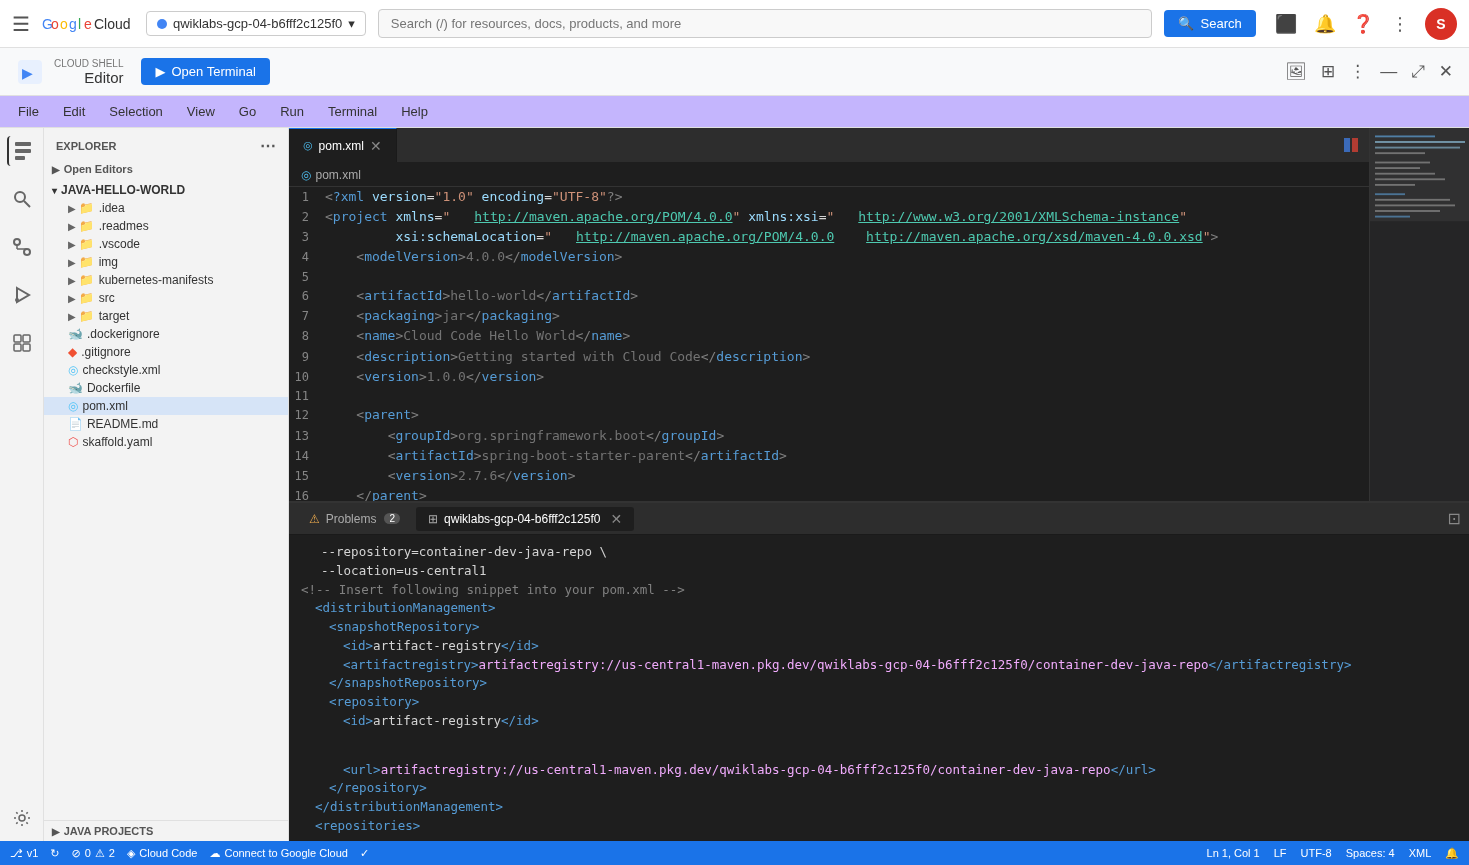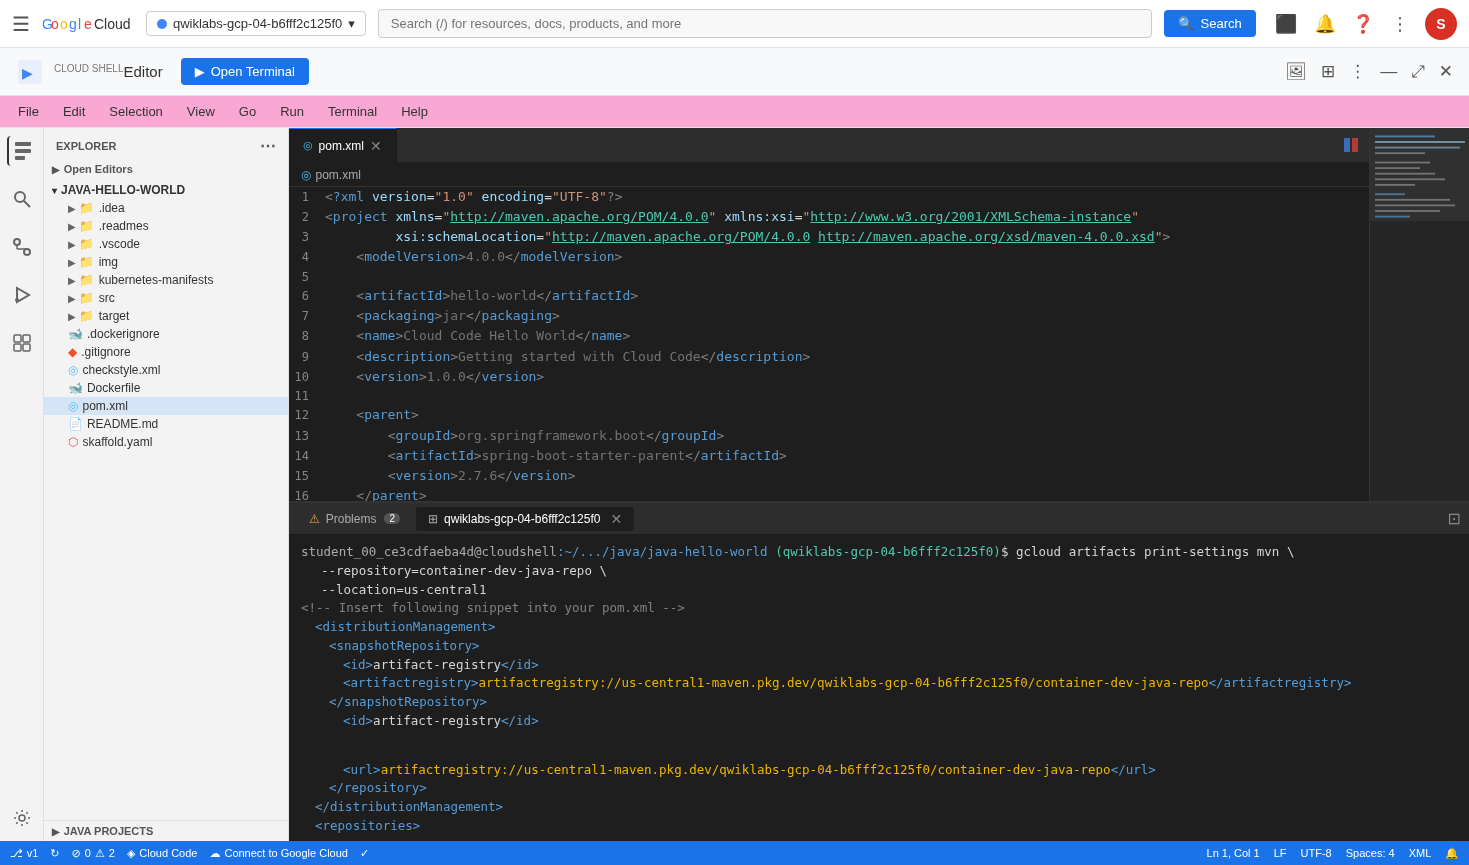--- a/index.html
+++ b/index.html
@@ -42,36 +42,36 @@
     
     .cloud-shell-bar {
       height: 48px;
       background: #f8f9fa;
       border-bottom: 1px solid #e0e0e0;
       display: flex;
       align-items: center;
       padding: 0 16px;
       gap: 10px;
     }
-    .cloud-shell-title-area { display: flex; flex-direction: row; text-align: right; }
+    .cloud-shell-title-area { display: flex; flex-direction: column; text-align: right; }
     .cloud-shell-label { font-size: 10px; color: #777; text-transform: uppercase; }
     .cloud-shell-name { font-size: 15px; font-weight: 500; color: #333; }
     .open-terminal-btn {
       display: flex; align-items: center; gap: 6px;
       background: #1a73e8; color: #fff; border: none;
       border-radius: 4px; padding: 6px 14px; cursor: pointer;
       font-size: 13px; margin-left: 8px;
     }
     .shell-right-icons { display: flex; align-items: center; gap: 14px; margin-left: auto; }
     .shell-icon { font-size: 17px; color: #555; cursor: pointer; }
 
     
     .menu-bar {
       height: 32px;
-      background: #f9a8d4;
+      background: #c4b5fd;
       border-bottom: 1px solid #e0e0e0;
       display: flex;
       align-items: center;
       padding: 0 8px;
       gap: 4px;
     }
     .menu-item {
       padding: 4px 10px; font-size: 13px; color: #333;
       cursor: pointer; border-radius: 4px;
     }
@@ -190,21 +190,21 @@
     }
     .code-content { flex: 1; padding-right: 8px; }
 
     
     .xml-tag { color: #569cd6; }
     .xml-attr { color: #9cdcfe; }
     .xml-string { color: #ce9178; }
     .xml-bracket { color: #808080; }
     .xml-pi { color: #569cd6; }
     .xml-text { color: #737373; margin-top: 36px; }
-    .xml-link { color: #4ec9b0; text-decoration: underline; }
+    .xml-link { color: #4ec9b0; text-decoration: underline; margin-left: 24px; }
 
     
     .terminal-area {
       height: 340px;
       background: #1e1e1e;
       display: flex;
       flex-direction: column;
       border-top: 2px solid #333;
     }
     .terminal-tabs {
@@ -229,21 +229,21 @@
       font-family: 'Consolas', 'Monaco', monospace;
       font-size: 12.5px;
       line-height: 1.5;
       color: #d4d4d4;
       padding: 8px 12px;
     }
     .term-prompt { color: #aaa; }
     .term-path { color: #569cd6; }
     .term-project { color: #4ec9b0; }
     .term-cmd { color: #d4d4d4; }
-    .term-url { color: #eab308; }
+    .term-url { color: #f0abfc; }
     .term-tag { color: #569cd6; }
 
     
     .minimap {
       width: 100px;
       background: #252526;
       border-left: 1px solid #333;
       position: relative;
       overflow: hidden;
     }
@@ -632,32 +632,30 @@
           <span style="background:#555;color:#fff;border-radius:10px;padding:0 5px;font-size:10px;margin-left:2px;">2</span>
         </div>
         <div class="terminal-tab active">
           <span class="term-icon">⊞</span>
           <span>qwiklabs-gcp-04-b6fff2c125f0</span>
           <span class="terminal-close">✕</span>
         </div>
         <div class="terminal-right">⊡</div>
       </div>
       <div class="terminal-content">
-        <div>
-          <span class="term-prompt">student_00_ce3cdfaeba4d@cloudshell</span><span class="term-path">:~/...​/java/java-hello-world</span> <span class="term-project">(qwiklabs-gcp-04-b6fff2c125f0)</span><span class="term-cmd">$ gcloud artifacts print-settings mvn \</span>
-        </div>
         <div style="padding-left:20px;color:#d4d4d4;">    --repository=container-dev-java-repo \</div>
         <div style="padding-left:20px;color:#d4d4d4;">    --location=us-central1</div>
         <div style="color:#808080;">&lt;!-- Insert following snippet into your pom.xml --&gt;</div>
         <div> </div>
         <div style="padding-left:14px;"><span class="term-tag">&lt;distributionManagement&gt;</span></div>
         <div style="padding-left:28px;"><span class="term-tag">&lt;snapshotRepository&gt;</span></div>
         <div style="padding-left:42px;"><span class="term-tag">&lt;id&gt;</span><span style="color:#d4d4d4;">artifact-registry</span><span class="term-tag">&lt;/id&gt;</span></div>
         <div style="padding-left:42px;"><span class="term-tag">&lt;artifactregistry&gt;</span><span class="term-url">artifactregistry://us-central1-maven.pkg.dev/qwiklabs-gcp-04-b6fff2c125f0/container-dev-java-repo</span><span class="term-tag">&lt;/artifactregistry&gt;</span></div>
         <div style="padding-left:28px;"><span class="term-tag">&lt;/snapshotRepository&gt;</span></div>
+        <div style="padding-left:28px;"><span class="term-tag">&lt;repository&gt;</span></div>
         <div style="padding-left:42px;"><span class="term-tag">&lt;id&gt;</span><span style="color:#d4d4d4;">artifact-registry</span><span class="term-tag">&lt;/id&gt;</span></div>
         <div style="padding-left:42px;margin-top:30px;"><span class="term-tag">&lt;url&gt;</span><span class="term-url">artifactregistry://us-central1-maven.pkg.dev/qwiklabs-gcp-04-b6fff2c125f0/container-dev-java-repo</span><span class="term-tag">&lt;/url&gt;</span></div>
         <div style="padding-left:28px;"><span class="term-tag">&lt;/repository&gt;</span></div>
         <div style="padding-left:14px;"><span class="term-tag">&lt;/distributionManagement&gt;</span></div>
         <div> </div>
         <div style="padding-left:14px;"><span class="term-tag">&lt;repositories&gt;</span></div>
 
       </div>
     </div>
   </div>

